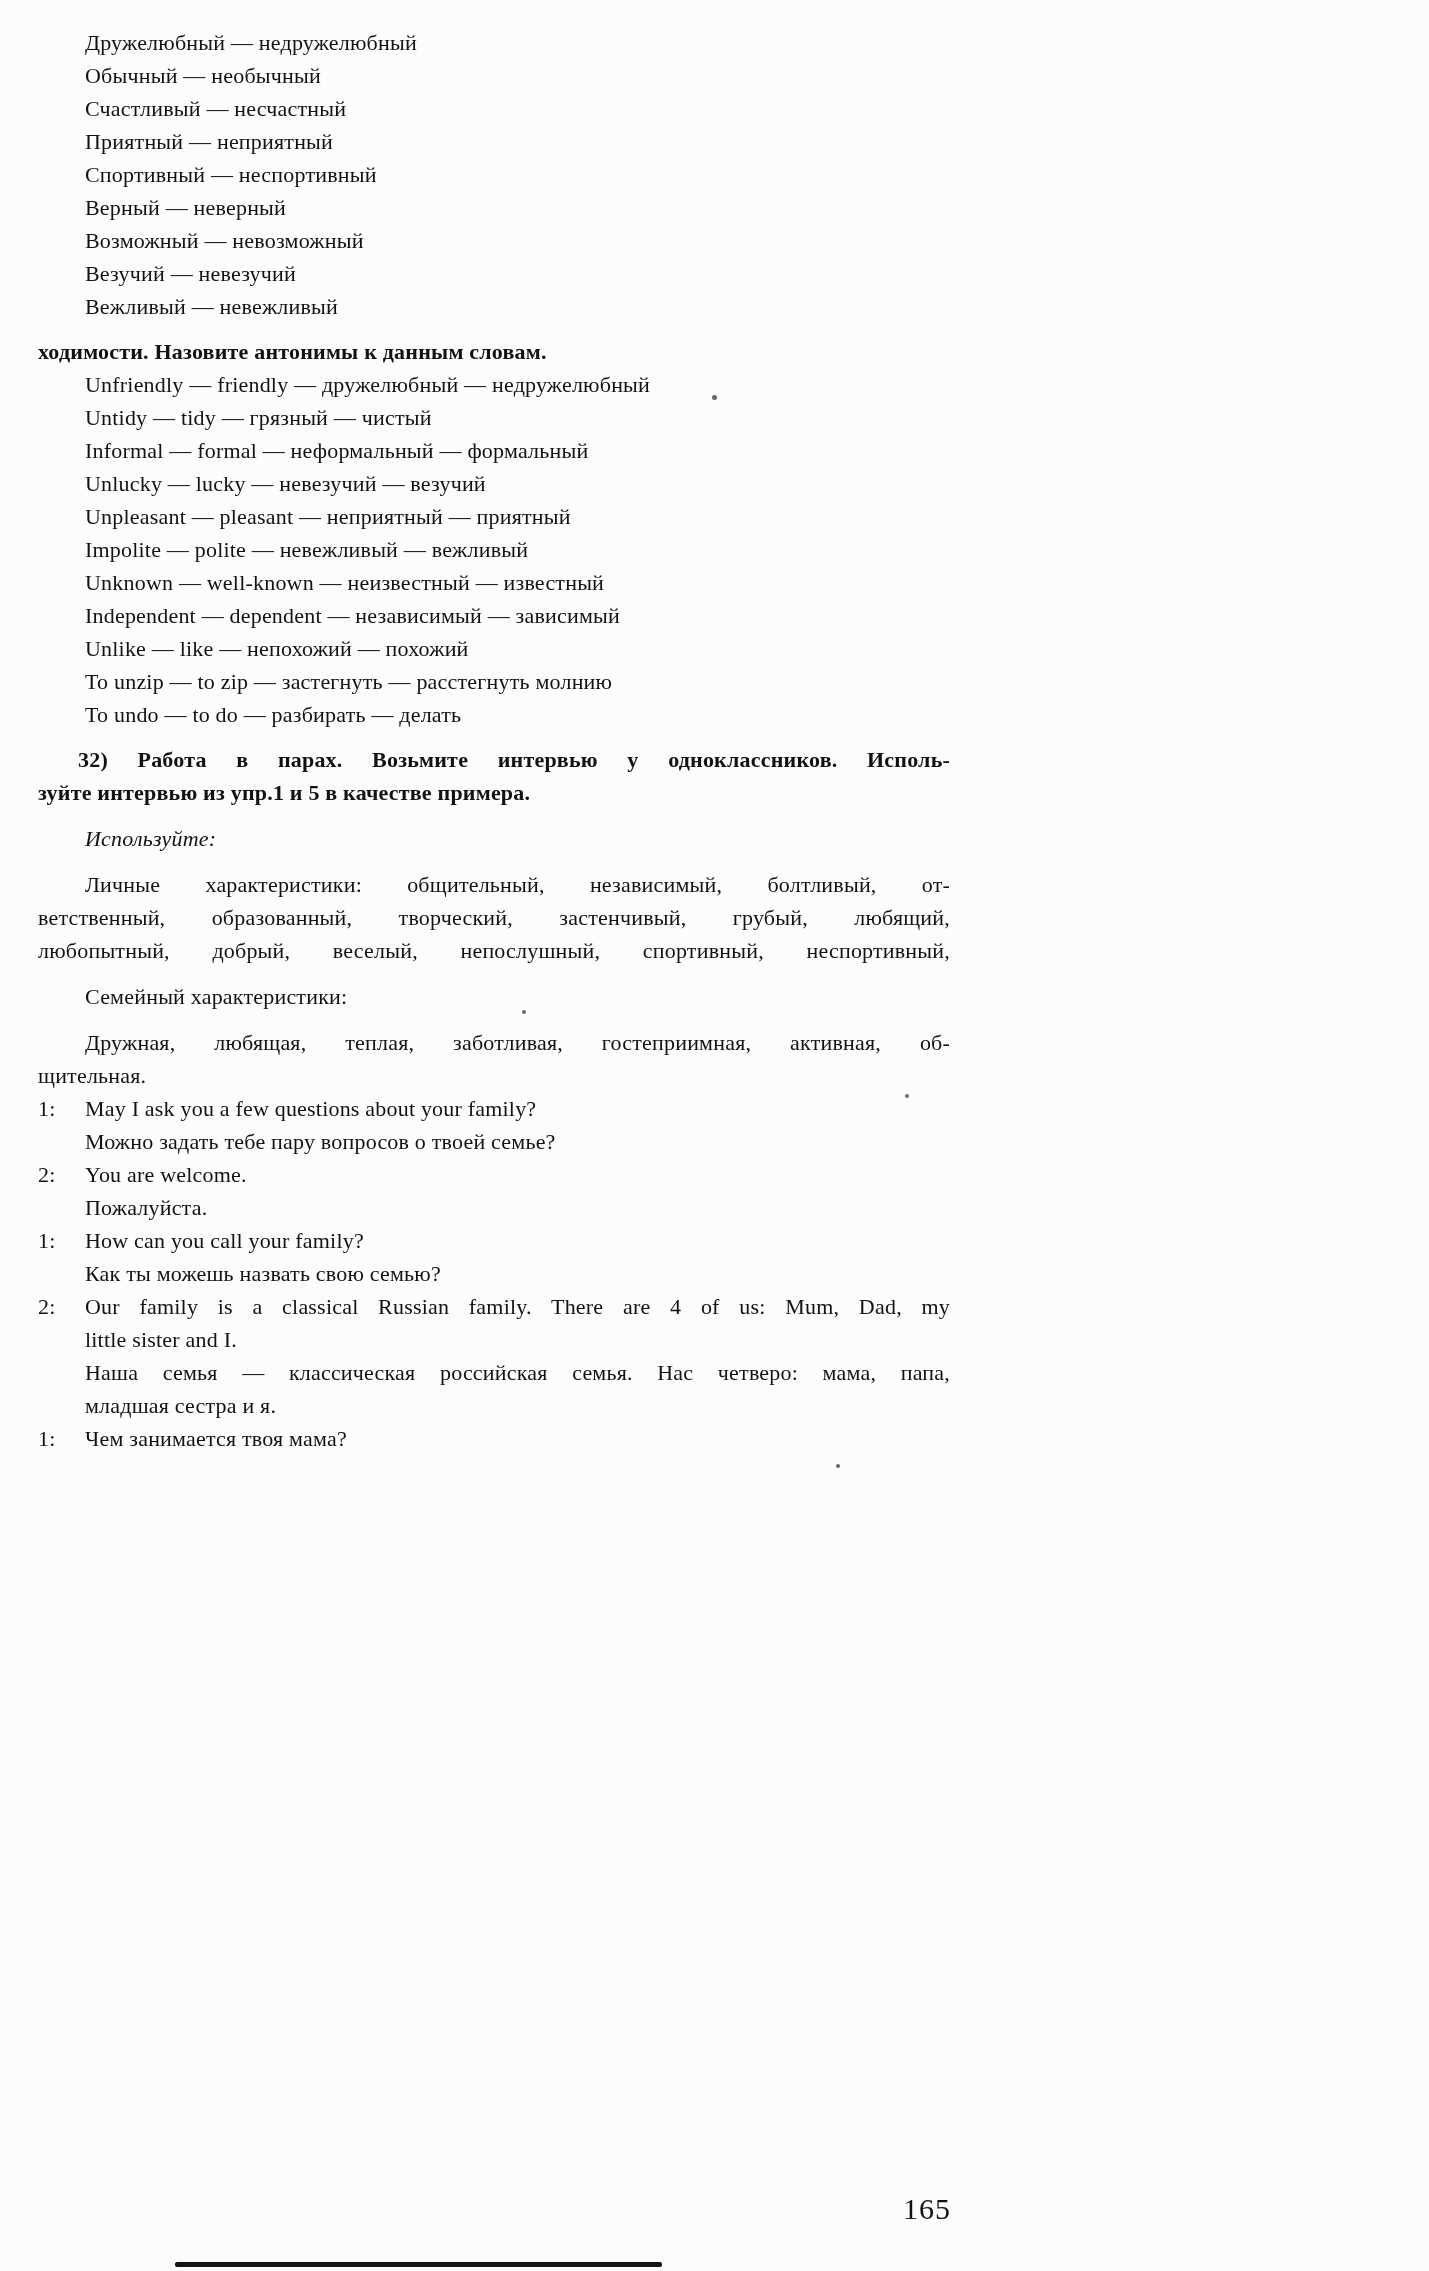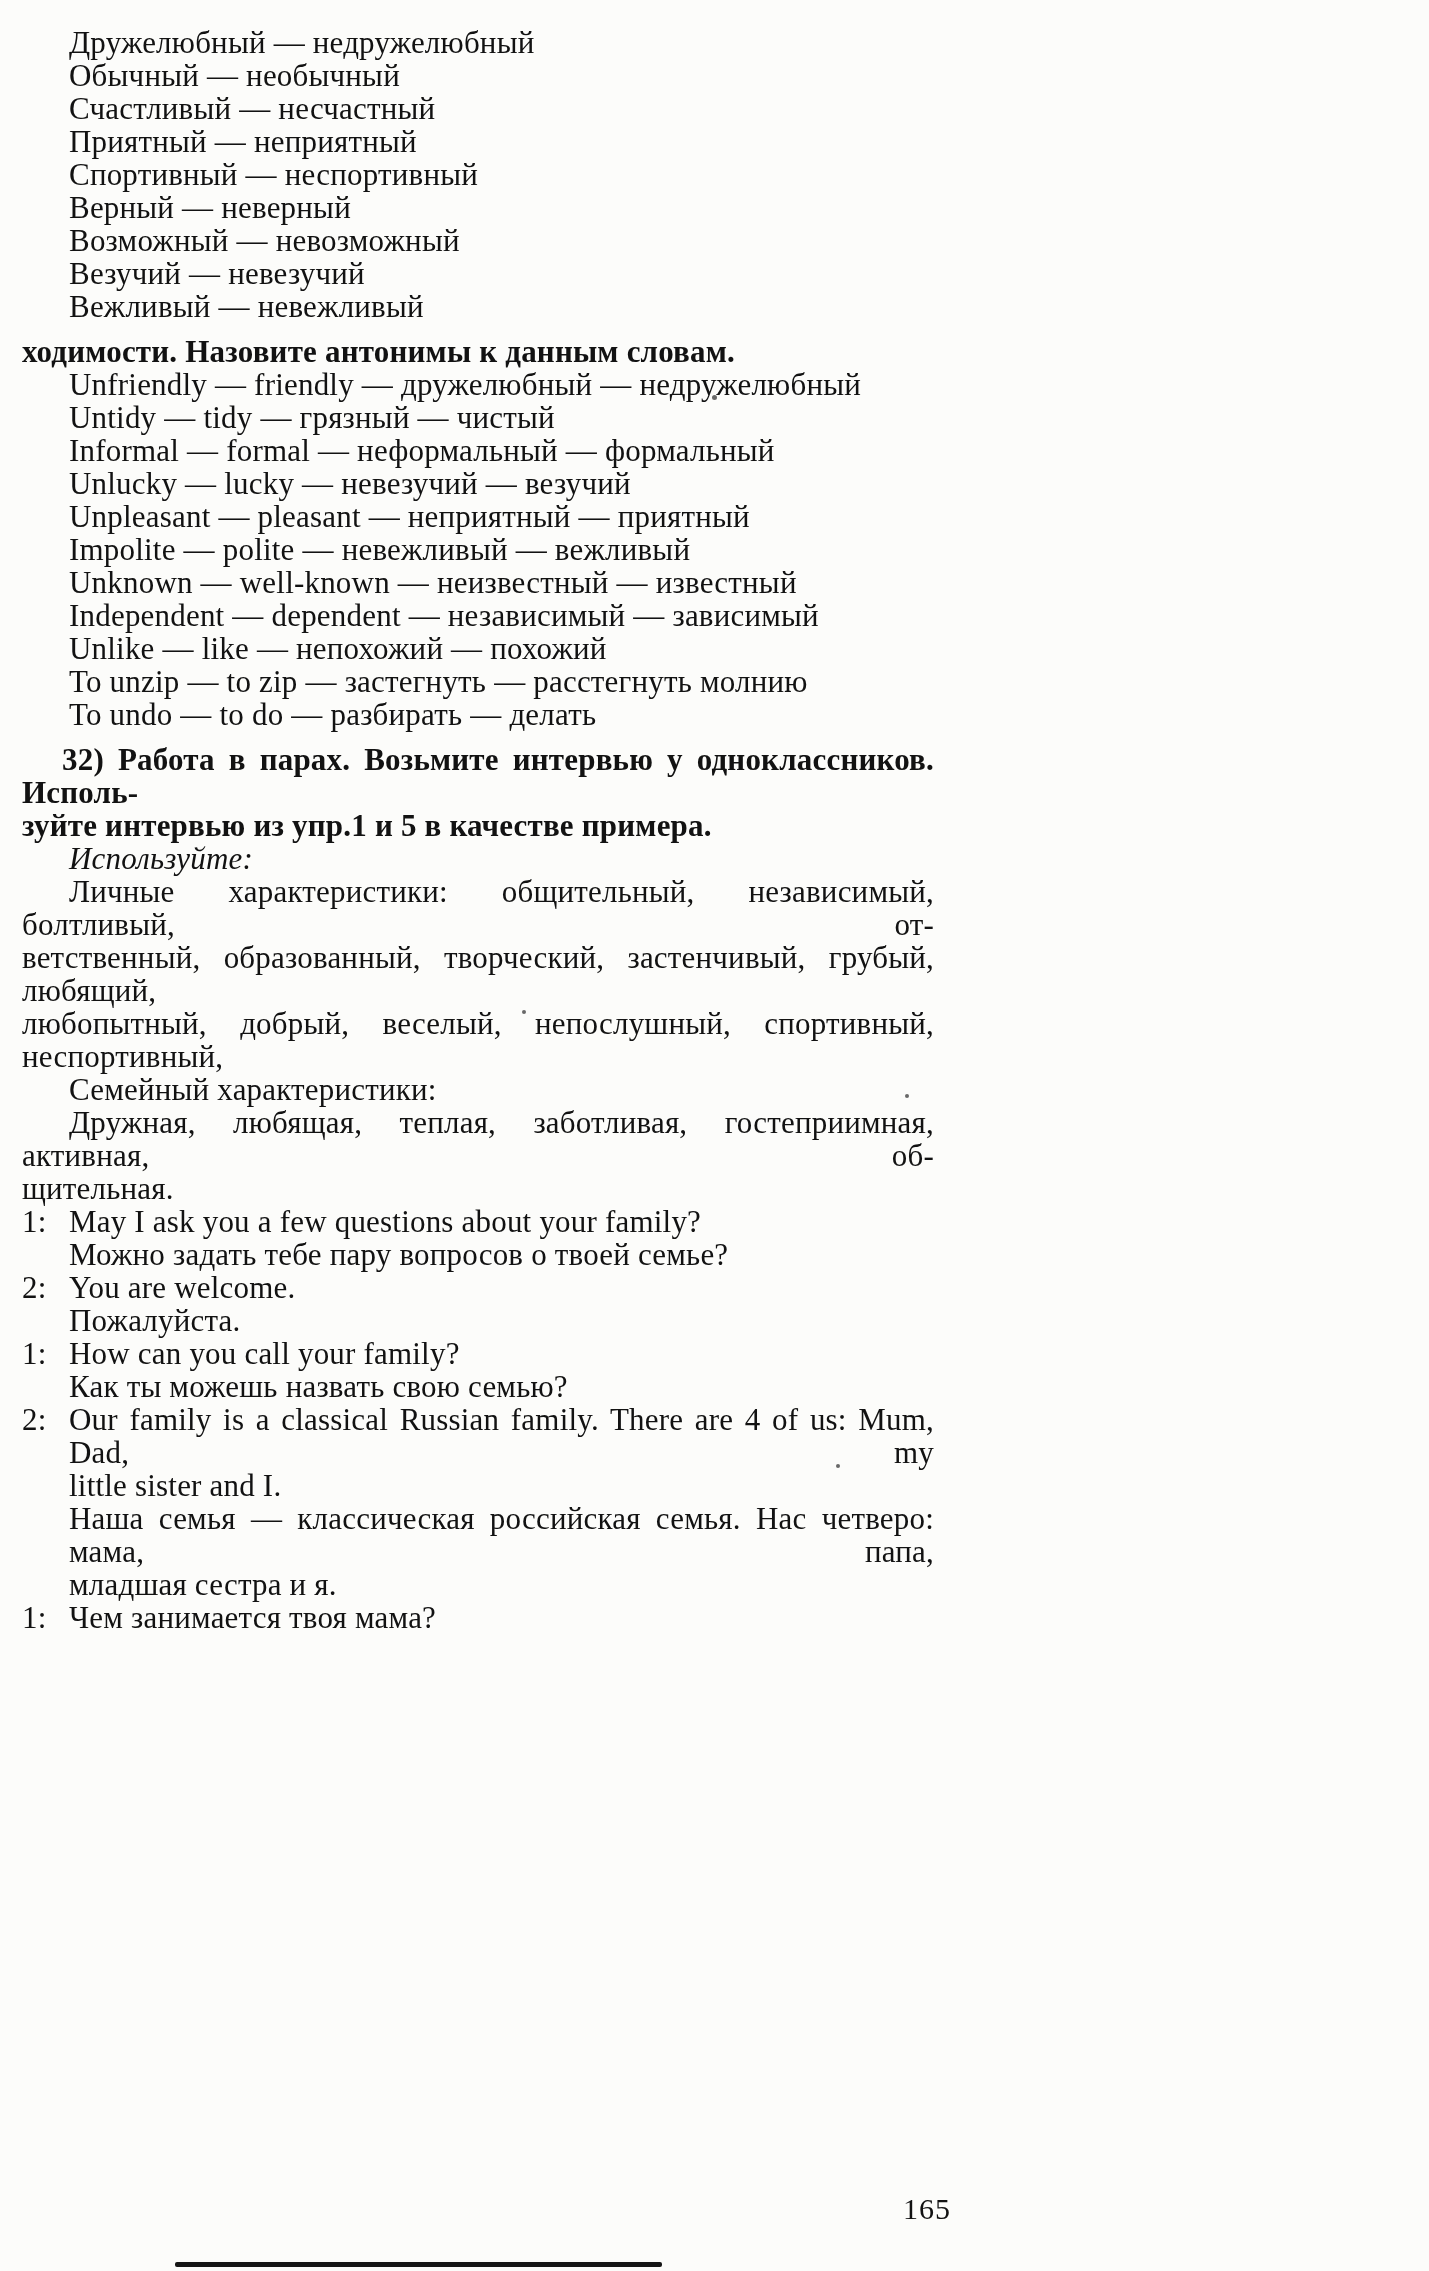--- a/index.html
+++ b/index.html
@@ -8,31 +8,31 @@
     width: 1429px;
     height: 2271px;
     margin: 0 auto;
     background: #fcfcfa;
     font-family: "Liberation Serif", "DejaVu Serif", serif;
     color: #121212;
     overflow: hidden;
   }
   .content {
     position: absolute;
-    left: 22px;
+    left: 38px;
     top: 26px;
     width: 912px;
-    font-size: 31px;
+    font-size: 22px;
     line-height: 33px;
     letter-spacing: 0.2px;
   }
   .line { white-space: normal; }
   .just { text-align: justify; text-align-last: justify; }
   .ind40 { text-indent: 40px; }
-  .ind47 { text-indent: 47px; }
+  .ind47 { text-indent: 47px; margin-top: 13px; }
   .list  { margin-left: 47px; }
   .bold  { font-weight: 700; }
   .italic{ font-style: italic; }
   .sec   { margin-top: 12px; }
   .dialogue-item { display: flex; align-items: flex-start; }
   .speaker { flex: 0 0 47px; width: 47px; }
   .d-body  { flex: 1 1 auto; min-width: 0; }
   .page-number {
     position: absolute;
     left: 903px;

